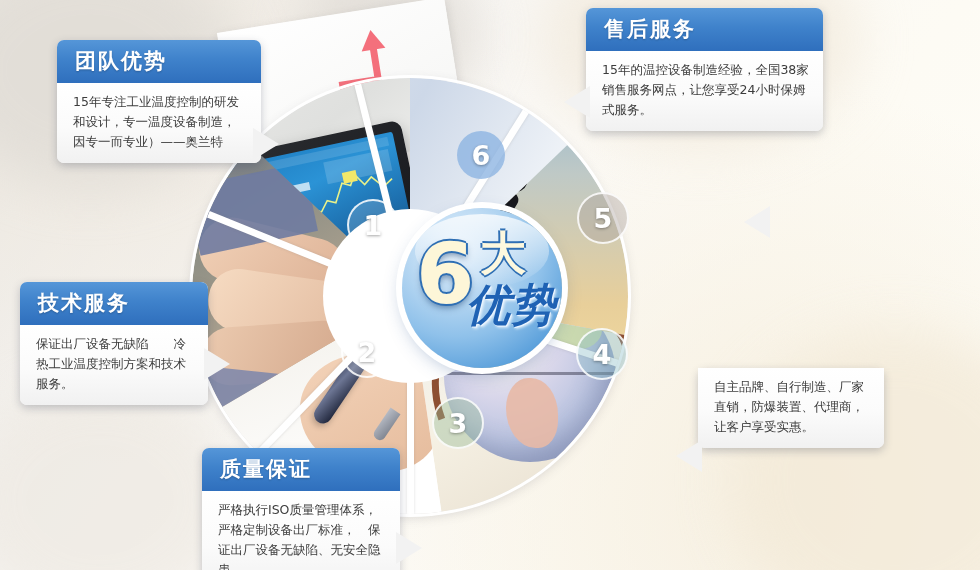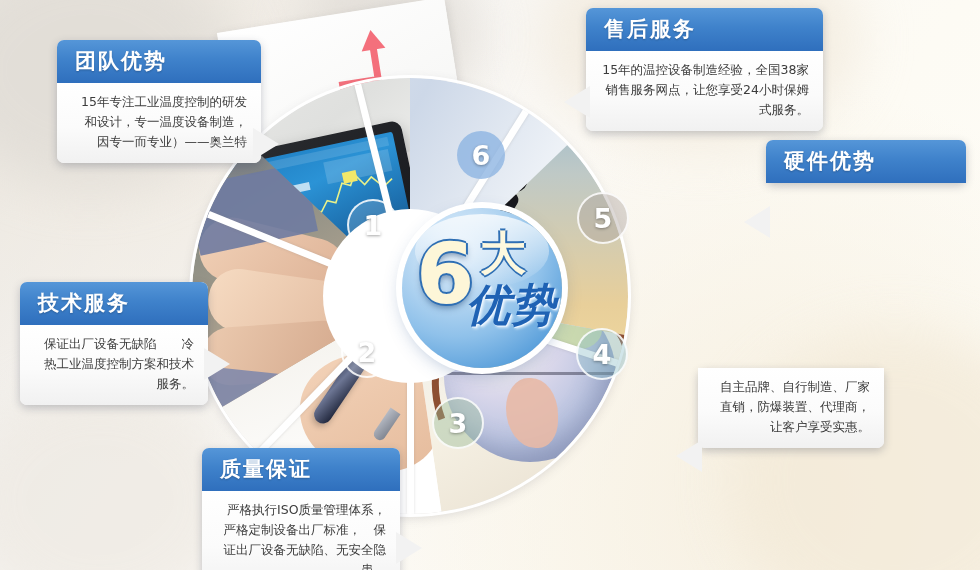--- a/index.html
+++ b/index.html
@@ -59,21 +59,21 @@
 
   
   .card{position:absolute;background:#f7f7f7;border-radius:7px;
     box-shadow:0 3px 9px rgba(60,70,90,.28);overflow:visible;}
   .card .hd{border-radius:7px 7px 0 0;padding:7px 0 8px 18px;
     background:linear-gradient(180deg,#5596d8 0%,#3f82cb 45%,#2f6fbd 100%);
     color:#fff;font-size:21px;font-weight:bold;letter-spacing:2px;
     text-shadow:0 1px 2px rgba(0,0,0,.22);}
   .card .bd{padding:9px 14px 11px 16px;color:#3c3c3c;font-size:12.5px;line-height:20px;
     background:linear-gradient(180deg,#ffffff 0%,#fbfbfb 55%,#f1f1f1 100%);
-    border-radius:0 0 7px 7px;text-align:right;}
+    border-radius:0 0 7px 7px;}
   .tail{position:absolute;width:0;height:0;}
 
   .t-br{border-left:26px solid #f2f2f2;border-top:16px solid transparent;border-bottom:16px solid transparent;}
   .t-bl{border-right:26px solid #f2f2f2;border-top:16px solid transparent;border-bottom:16px solid transparent;}
 </style>
 </head>
 <body>
 
 <div id="stage">
 
@@ -231,21 +231,20 @@
     <div class="tail t-br" style="left:196px;top:88px;"></div>
   </div>
 
   <div class="card" style="left:586px;top:8px;width:237px;">
     <div class="hd">售后服务</div>
     <div class="bd">15年的温控设备制造经验，全国38家销售服务网点，让您享受24小时保姆式服务。</div>
     <div class="tail t-bl" style="left:-22px;top:78px;"></div>
   </div>
 
   <div class="card" style="left:766px;top:140px;width:200px;">
-    <div class="hd">硬件优势</div>
     <div class="tail t-bl" style="left:-22px;top:66px;"></div>
   </div>
 
   <div class="card" style="left:698px;top:368px;width:186px;">
     <div class="bd">自主品牌、自行制造、厂家直销，防爆装置、代理商，让客户享受实惠。</div>
     <div class="tail t-bl" style="left:-22px;top:72px;"></div>
   </div>
 
   <div class="card" style="left:202px;top:448px;width:198px;">
     <div class="hd">质量保证</div>

